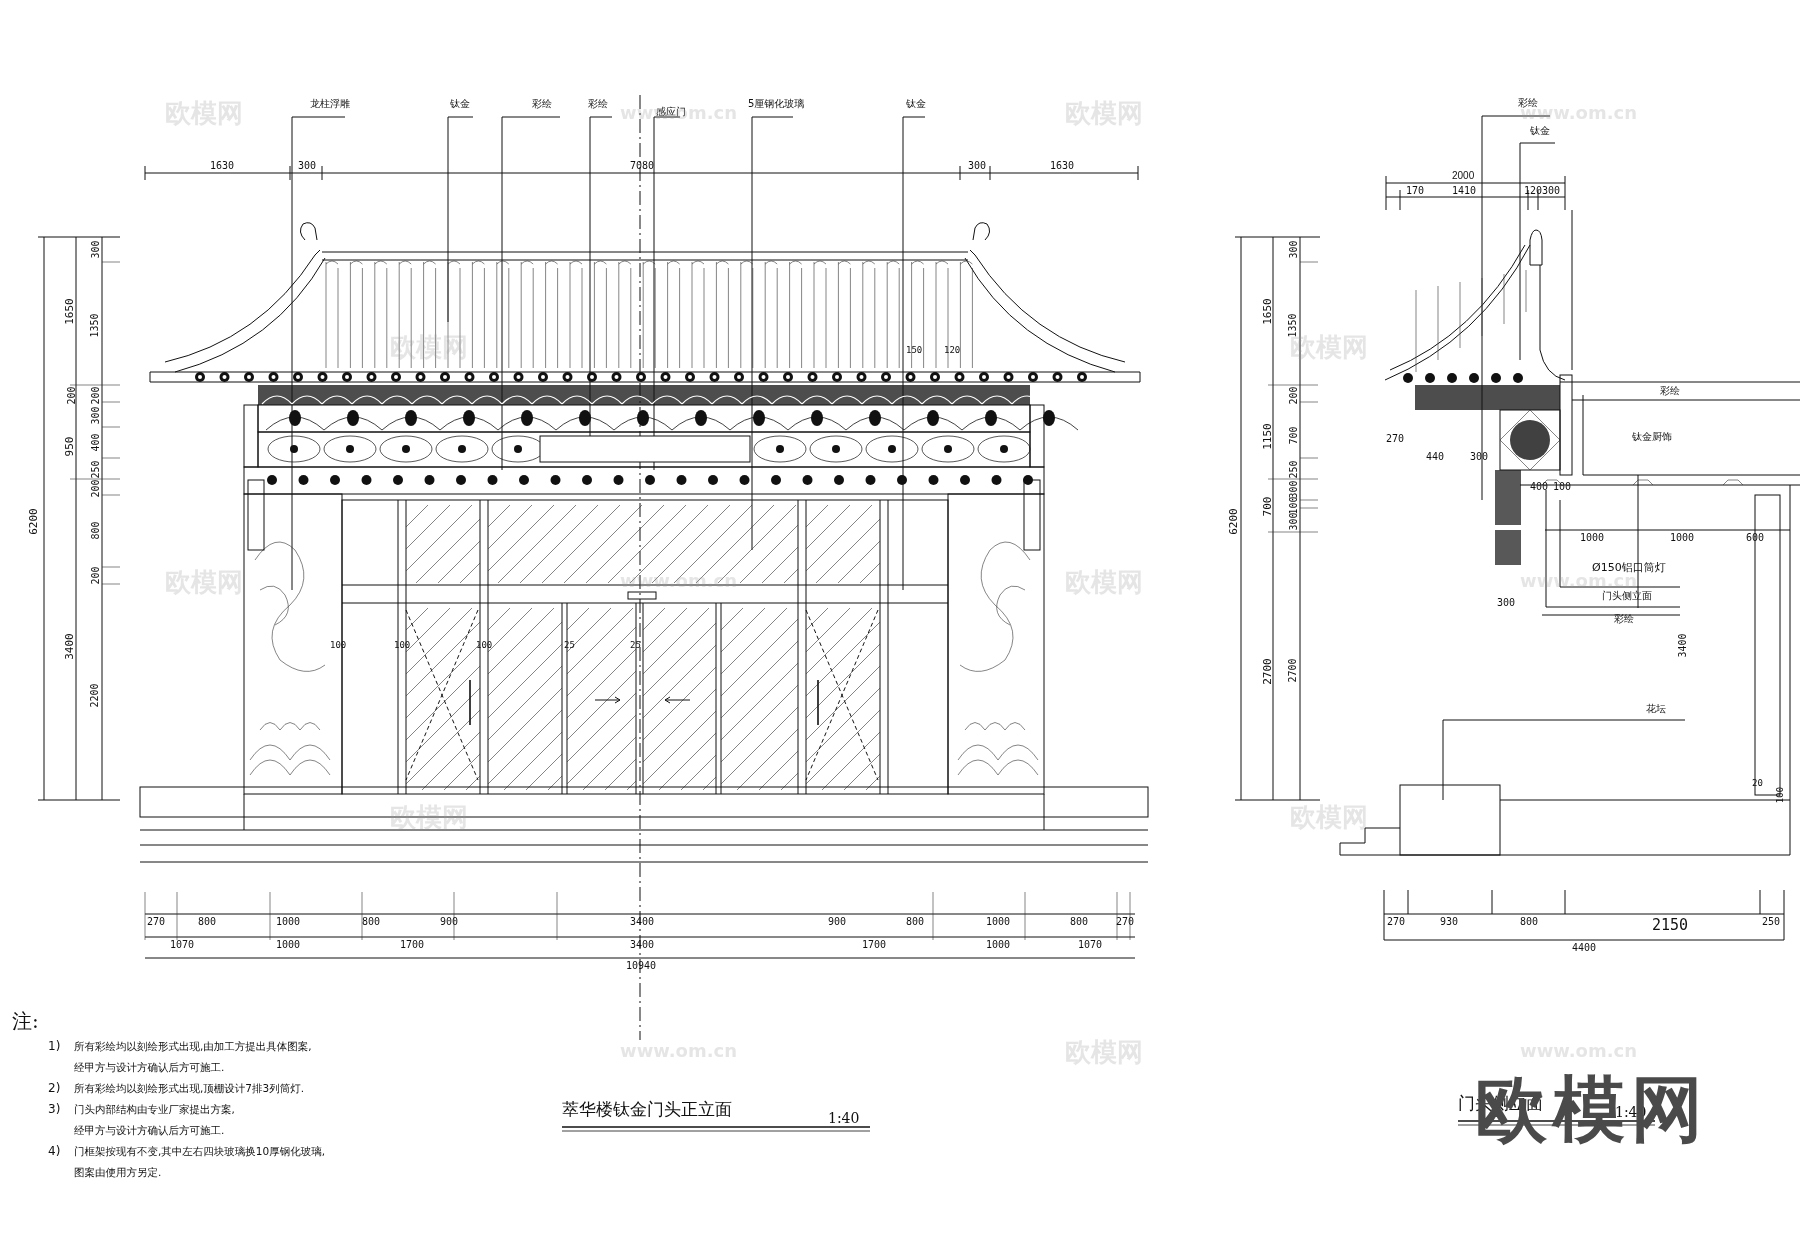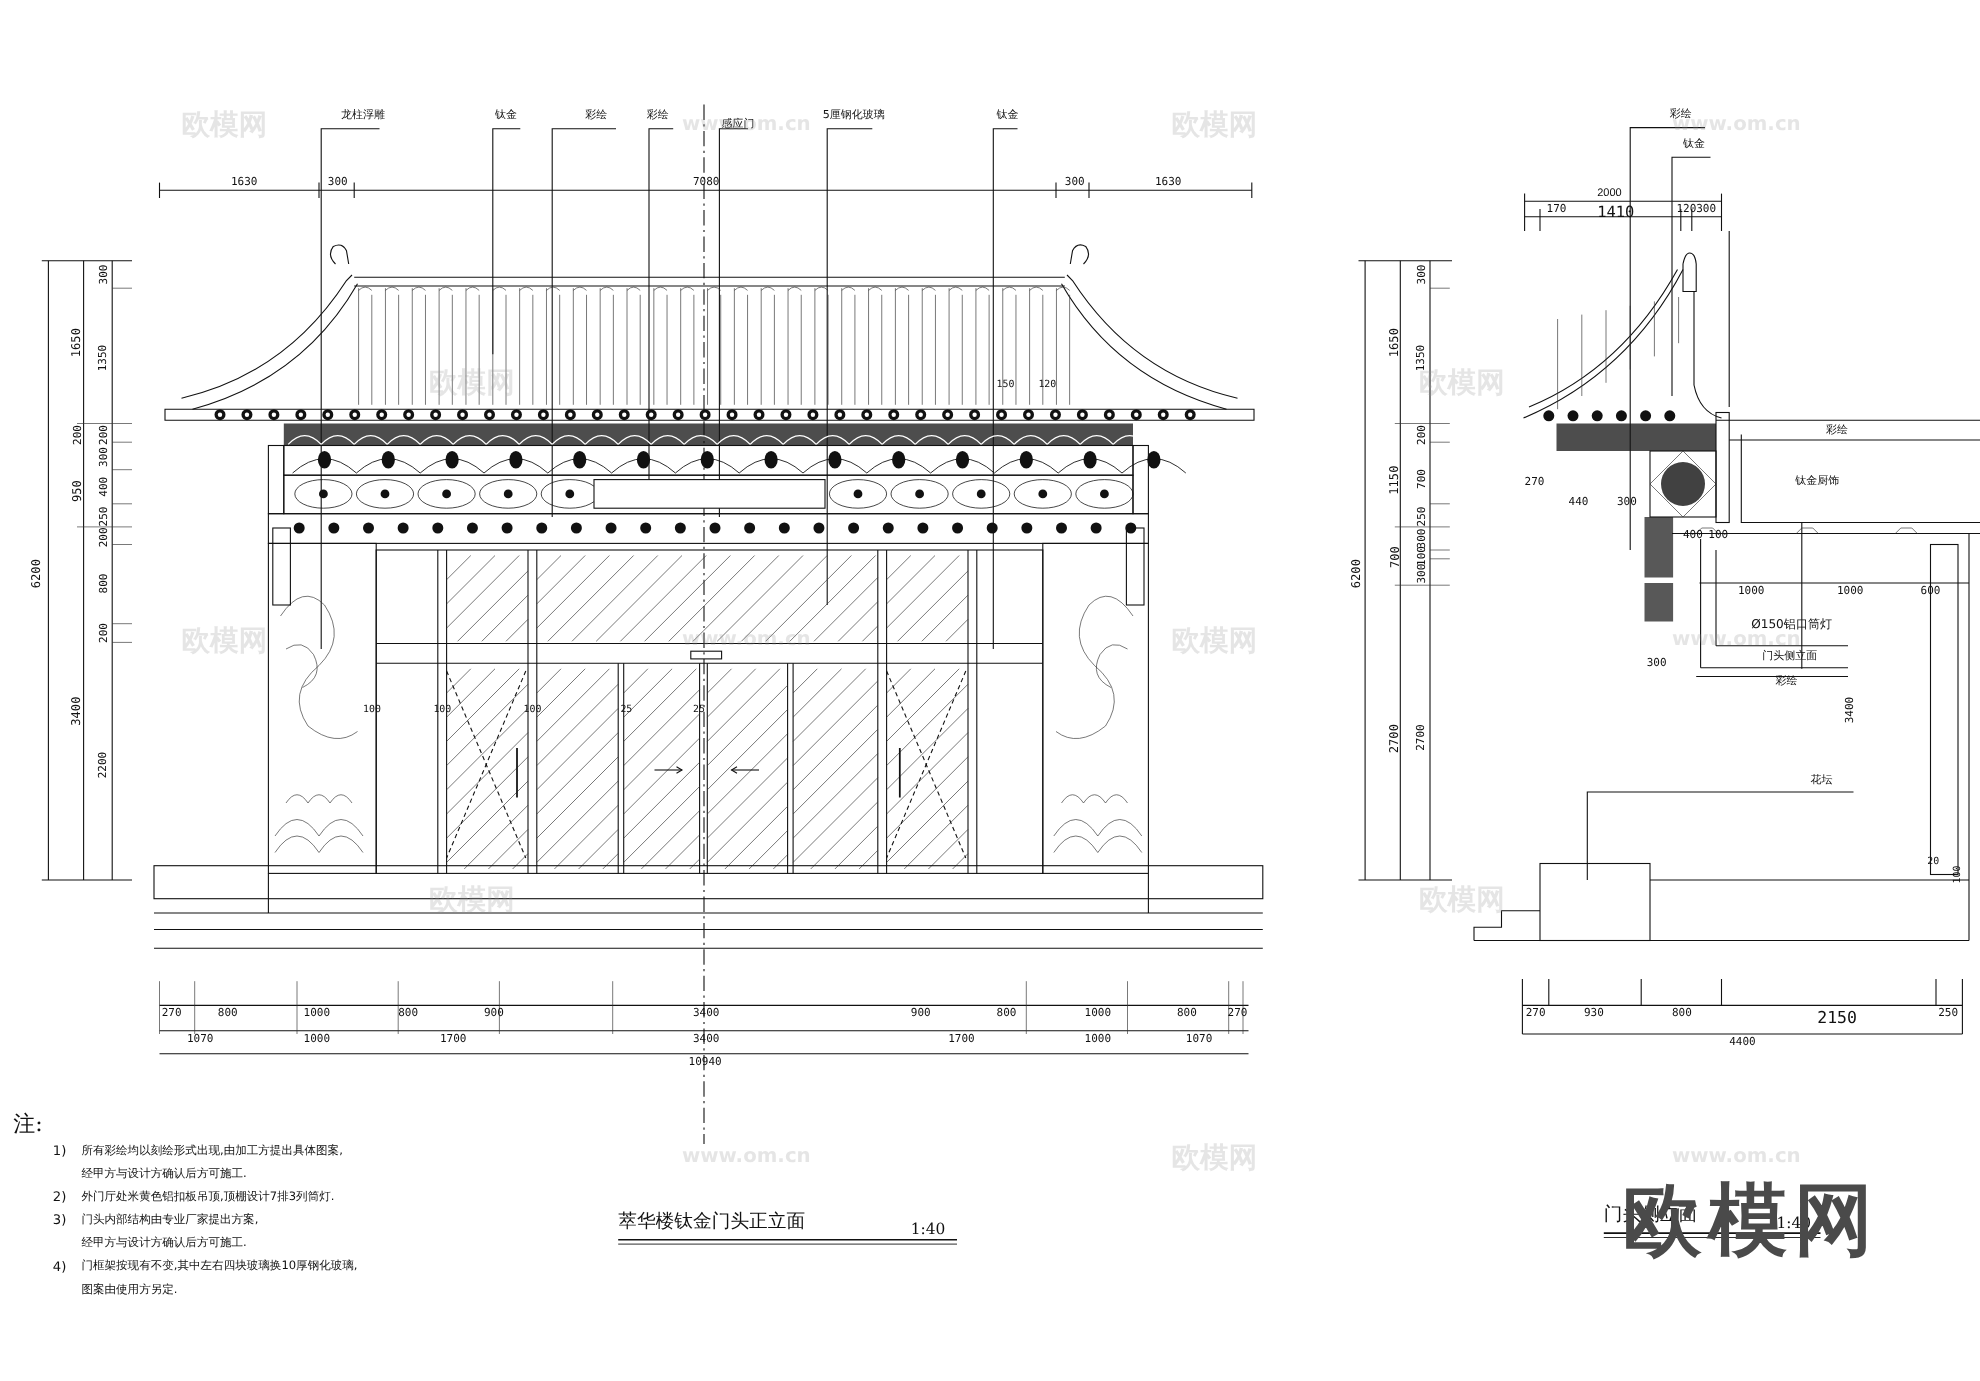--- a/index.html
+++ b/index.html
@@ -689,21 +689,21 @@
 <div class="txt" style="left:630px;top:939px;font-size:10px;font-family:'DejaVu Sans Mono',monospace">3400</div>
 <div class="txt" style="left:862px;top:939px;font-size:10px;font-family:'DejaVu Sans Mono',monospace">1700</div>
 <div class="txt" style="left:986px;top:939px;font-size:10px;font-family:'DejaVu Sans Mono',monospace">1000</div>
 <div class="txt" style="left:1078px;top:939px;font-size:10px;font-family:'DejaVu Sans Mono',monospace">1070</div>
 <div class="txt" style="left:626px;top:960px;font-size:10px;font-family:'DejaVu Sans Mono',monospace">10940</div>
 
 <div class="txt" style="left:1518px;top:96px;font-size:10px">彩绘</div>
 <div class="txt" style="left:1530px;top:124px;font-size:10px">钛金</div>
 <div class="txt" style="left:1452px;top:170px;font-size:10px;font-family:Liberation Sans, sans-serif">2000</div>
 <div class="txt" style="left:1406px;top:185px;font-size:10px;font-family:'DejaVu Sans Mono',monospace">170</div>
-<div class="txt" style="left:1452px;top:185px;font-size:14px;font-family:'DejaVu Sans Mono',monospace">1410</div>
+<div class="txt" style="left:1452px;top:185px;font-size:10px;font-family:'DejaVu Sans Mono',monospace">1410</div>
 <div class="txt" style="left:1524px;top:185px;font-size:10px;font-family:'DejaVu Sans Mono',monospace">120</div>
 <div class="txt" style="left:1542px;top:185px;font-size:10px;font-family:'DejaVu Sans Mono',monospace">300</div>
 
 <div class="txt" style="left:1660px;top:384px;font-size:10px">彩绘</div>
 <div class="txt" style="left:1632px;top:430px;font-size:10px">钛金厨饰</div>
 <div class="txt" style="left:1592px;top:560px;font-size:11px">Ø150铝口筒灯</div>
 <div class="txt" style="left:1602px;top:589px;font-size:10px">门头侧立面</div>
 <div class="txt" style="left:1614px;top:612px;font-size:10px">彩绘</div>
 <div class="txt" style="left:1646px;top:702px;font-size:10px">花坛</div>
 
@@ -744,21 +744,21 @@
 
 <div class="note-head">注:</div>
 <div class="notes">
   <div class="n">
       <span class="num">1)</span>
       <span>所有彩绘均以刻绘形式出现,由加工方提出具体图案,</span>
     </div>
   <div class="cont">经甲方与设计方确认后方可施工.</div>
   <div class="n">
       <span class="num">2)</span>
-      <span>外门厅处米黄色铝扣板吊顶,顶棚设计7排3列筒灯.</span>
+      <span>所有彩绘均以刻绘形式出现,顶棚设计7排3列筒灯.</span>
     </div>
   <div class="n">
       <span class="num">3)</span>
       <span>门头内部结构由专业厂家提出方案,</span>
     </div>
   <div class="cont">经甲方与设计方确认后方可施工.</div>
   <div class="n">
       <span class="num">4)</span>
       <span>门框架按现有不变,其中左右四块玻璃换10厚钢化玻璃,</span>
     </div>

